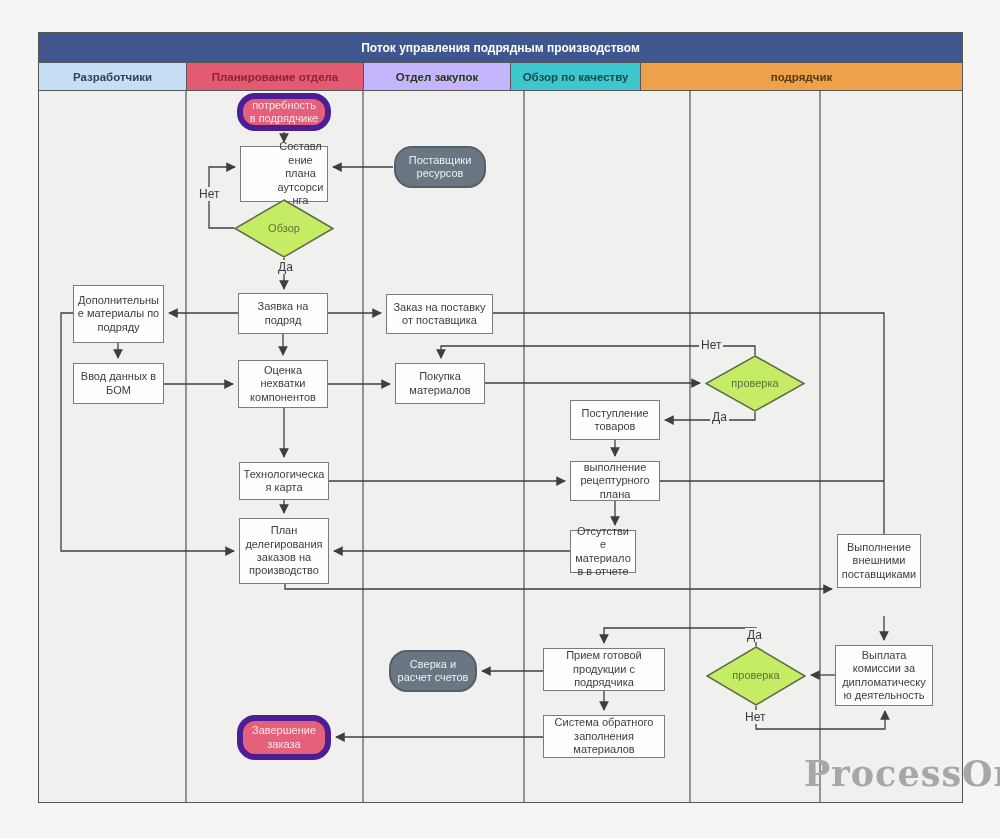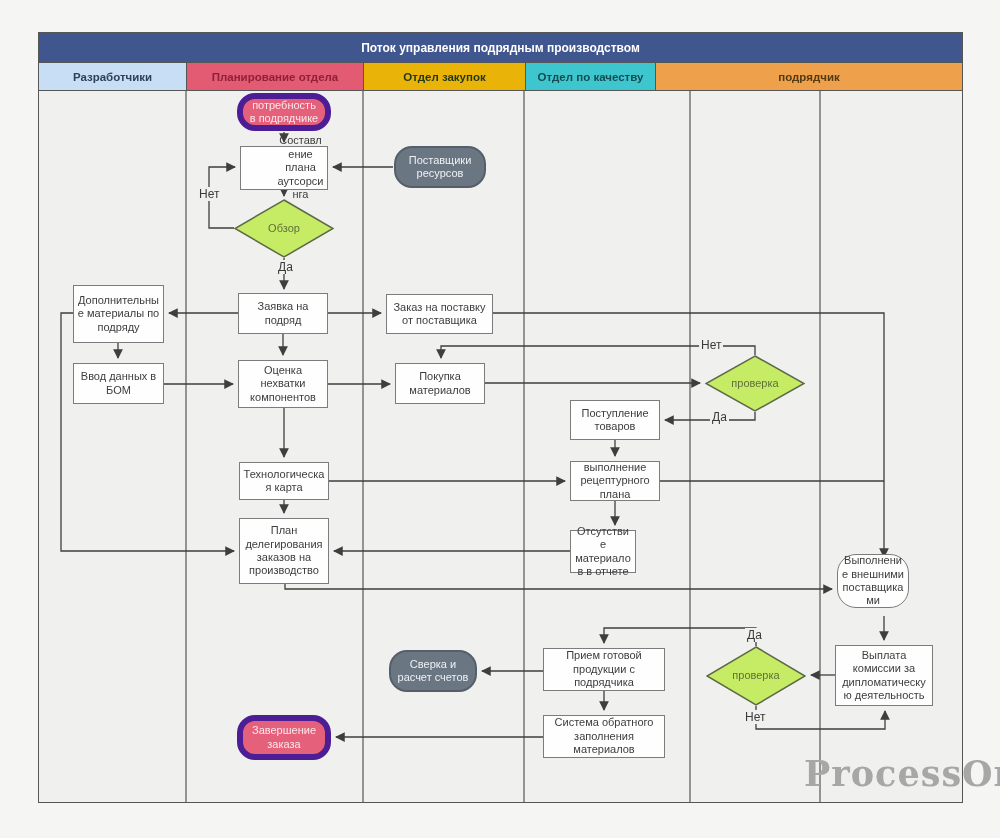--- a/index.html
+++ b/index.html
@@ -44,22 +44,22 @@
   }
 </style>
 </head>
 <body>
 
 <div class="diagram">
   <div class="title-bar">Поток управления подрядным производством</div>
   <div class="lane-headers">
     <div class="lane-cell" style="width:148px;background:#c7def5;color:#2f3f5c;">Разработчики</div>
     <div class="lane-cell" style="width:177px;background:#e25b72;color:#8e2138;">Планирование отдела</div>
-    <div class="lane-cell" style="width:162px;background:#eab308;color:#223a14;">Отдел закупок</div>
-    <div class="lane-cell" style="width:130px;background:#3ec6ce;color:#154b50;">Отдел по качеству</div>
+    <div class="lane-cell" style="width:147px;background:#c4b5fd;color:#223a14;">Отдел закупок</div>
+    <div class="lane-cell" style="width:130px;background:#3ec6ce;color:#154b50;">Обзор по качеству</div>
     <div class="lane-cell" style="background:#eea04b;color:#543a11;">подрядчик</div>
   </div>
 </div>
 
 <svg class="overlay">
   <defs>
     <marker id="arw" viewBox="0 0 10 10" refX="9" refY="5" markerWidth="7.5" markerHeight="7.5" orient="auto-start-reverse">
       <path d="M0,0 L10,5 L0,10 z" fill="#3e3e3e"></path>
     </marker>
   </defs>
@@ -103,21 +103,21 @@
     <polyline points="756,706 756,729 885,729 885,711" marker-end="url(#arw)"></polyline>
     <polyline points="543,671 482,671" marker-end="url(#arw)"></polyline>
     <polyline points="604,691 604,710" marker-end="url(#arw)"></polyline>
     <polyline points="543,737 336,737" marker-end="url(#arw)"></polyline>
   </g>
 </svg>
 
 <div class="node terminal pink" style="left:237px;top:93px;width:94px;height:38px;">
   <span class="lbl">потребность в подрядчике</span>
 </div>
-<div class="node process" style="left:240px;top:146px;width:88px;height:44px;padding-left:36px;">
+<div class="node process" style="left:240px;top:146px;width:88px;height:56px;padding-left:36px;">
   <span class="lbl">Составление плана аутсорсинга</span>
 </div>
 <div class="node terminal gray" style="left:394px;top:146px;width:92px;height:42px;">
   <span class="lbl">Поставщики ресурсов</span>
 </div>
 <div class="node diamond" style="left:234px;top:199px;width:100px;height:59px;">
   <svg viewBox="0 0 100 59" preserveAspectRatio="none">
     <polygon points="50,1 99,29.5 50,58 1,29.5" fill="#c5ec64" stroke="#5c6847" stroke-width="1.5"></polygon>
   </svg>
   <span class="lbl">Обзор</span>
@@ -154,21 +154,21 @@
 </div>
 <div class="node process" style="left:239px;top:462px;width:90px;height:38px;">
   <span class="lbl">Технологическая карта</span>
 </div>
 <div class="node process" style="left:570px;top:530px;width:66px;height:43px;">
   <span class="lbl">Отсутствие материалов в отчете</span>
 </div>
 <div class="node process" style="left:239px;top:518px;width:90px;height:66px;">
   <span class="lbl">План делегирования заказов на производство</span>
 </div>
-<div class="node process" style="left:837px;top:554px;width:72px;height:54px;border-radius:19px;">
+<div class="node process" style="left:837px;top:534px;width:84px;height:54px;">
   <span class="lbl">Выполнение внешними поставщиками</span>
 </div>
 <div class="node process" style="left:835px;top:645px;width:98px;height:61px;">
   <span class="lbl">Выплата комиссии за дипломатическую деятельность</span>
 </div>
 <div class="node diamond" style="left:706px;top:646px;width:100px;height:60px;">
   <svg viewBox="0 0 100 60" preserveAspectRatio="none">
     <polygon points="50,1 99,30 50,59 1,30" fill="#c5ec64" stroke="#5c6847" stroke-width="1.5"></polygon>
   </svg>
   <span class="lbl">проверка</span>

